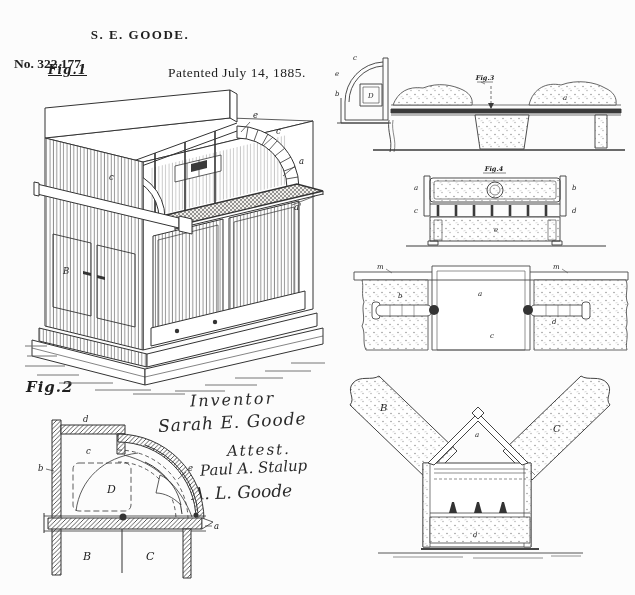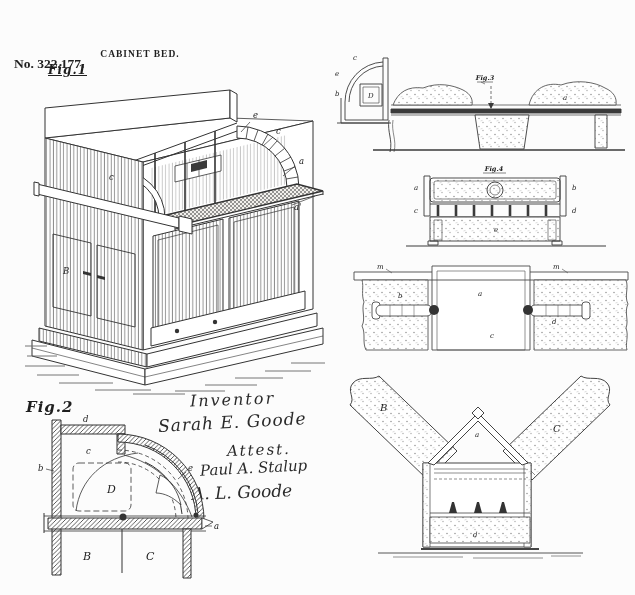--- a/index.html
+++ b/index.html
@@ -5,21 +5,21 @@
   html,body{margin:0;padding:0;background:#e9e9e9;}
   .page{position:relative;width:635px;height:595px;background:#fcfcfc;overflow:hidden;
         font-family:"Liberation Serif","DejaVu Serif",serif;color:#1f1f1f;}
   .t{position:absolute;white-space:nowrap;line-height:1;}
   .hdr-name{left:60px;top:28px;width:160px;text-align:center;font-size:13px;font-weight:bold;letter-spacing:1.5px;}
   .hdr-title{left:60px;top:50px;width:160px;text-align:center;font-size:9.5px;font-weight:bold;letter-spacing:1px;}
   .hdr-no{left:14px;top:57px;font-size:13.5px;font-weight:bold;}
   .hdr-date{left:168px;top:66px;font-size:13.5px;letter-spacing:.5px;}
   .figlab{font-style:italic;font-weight:bold;font-family:"DejaVu Serif",serif;letter-spacing:1px;}
   .fig1lab{left:48px;top:64px;font-size:12px;text-decoration:underline;}
-  .fig2lab{left:26px;top:380px;font-size:15px;margin-top:20px;}
+  .fig2lab{left:26px;top:380px;font-size:15px;}
   .script{font-style:italic;font-family:"DejaVu Serif",serif;color:#2a2a2a;}
   .sig-inventor{left:190px;top:392px;font-size:16px;letter-spacing:2px;transform:rotate(-2deg);}
   .sig-name{left:158px;top:414px;font-size:17px;letter-spacing:1px;transform:rotate(-3deg);}
   .sig-attest{left:227px;top:443px;font-size:15px;letter-spacing:2px;transform:rotate(-2deg);}
   .sig-w1{left:200px;top:461px;font-size:15px;transform:rotate(-3deg);}
   .sig-w2{left:192px;top:484px;font-size:17px;transform:rotate(-2deg);}
   .drawing{position:absolute;}
   svg{display:block;}
   svg line,svg path,svg polygon,svg rect,svg polyline,svg circle{vector-effect:non-scaling-stroke;}
   .pl{font-family:"DejaVu Serif",serif;font-style:italic;font-size:8.5px;fill:#222;}
@@ -47,22 +47,23 @@
       </pattern>
       <pattern id="dots" patternUnits="userSpaceOnUse" width="8" height="8">
         <rect width="8" height="8" fill="#ffffff"></rect>
         <circle cx="2" cy="2.5" r="0.8" fill="#9a9a9a"></circle>
         <circle cx="6" cy="6.5" r="0.7" fill="#a8a8a8"></circle>
         <line x1="3.5" y1="5" x2="5.5" y2="4.4" stroke="#b5b5b5" stroke-width="0.5"></line>
       </pattern>
     </defs>
   </svg>
 
-  <div class="t hdr-title">CABINET BED.</div>
+  <div class="t hdr-name">S. E. GOODE.</div>
   <div class="t hdr-no">No. 322,177.</div>
+  <div class="t hdr-date">Patented July 14, 1885.</div>
   <div class="t figlab fig1lab">Fig.1</div>
   <div class="t figlab fig2lab">Fig.2</div>
 
   <div class="t script sig-inventor">Inventor</div>
   <div class="t script sig-name">Sarah E. Goode</div>
   <div class="t script sig-attest">Attest.</div>
   <div class="t script sig-w1">Paul A. Stalup</div>
   <div class="t script sig-w2">A. L. Goode</div>
 
   <div class="drawing" style="left:25px;top:88px">

